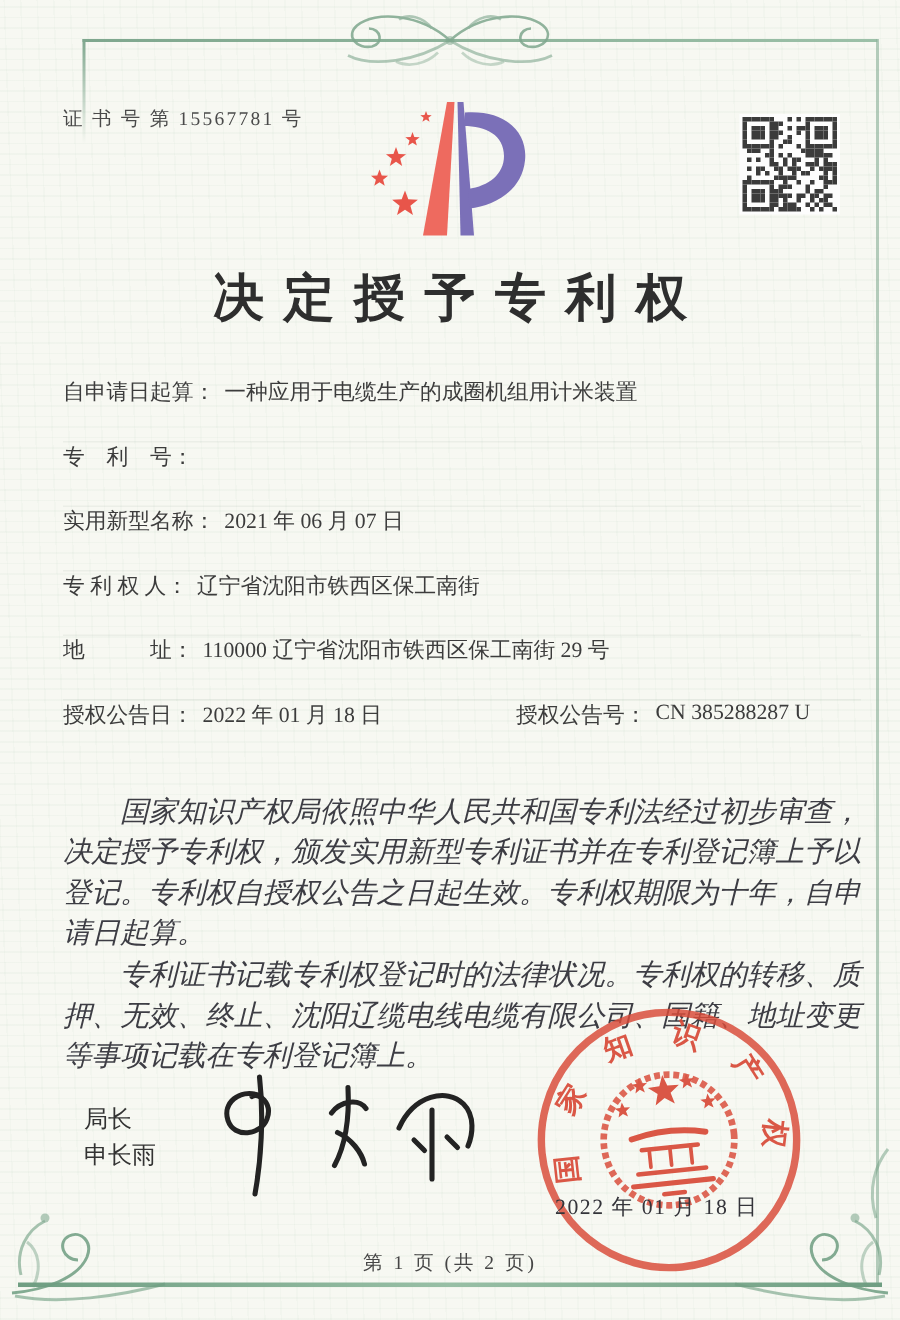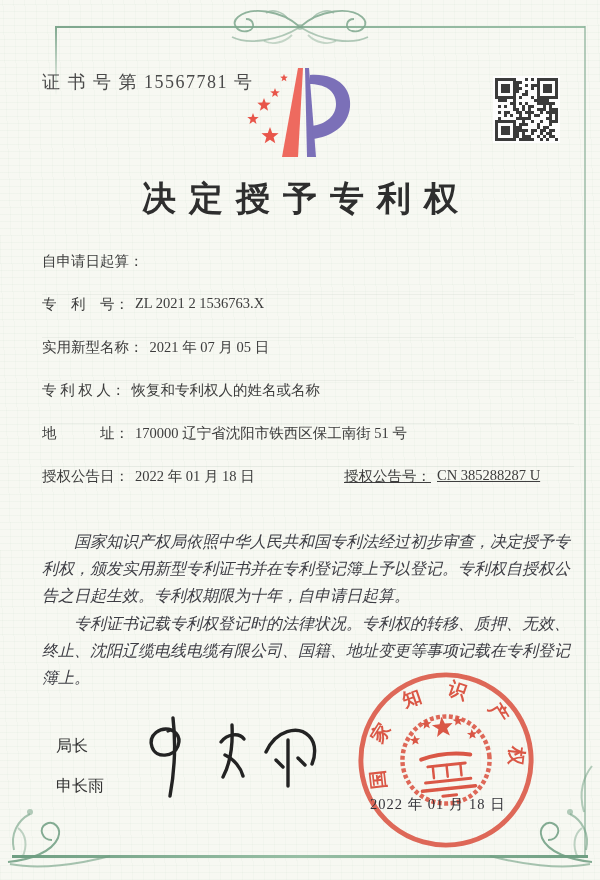--- a/index.html
+++ b/index.html
@@ -14,45 +14,45 @@
   .frame-top{position:absolute;left:55px;right:15px;top:26px;height:2px;
              background:linear-gradient(to right,#7fa78e,#9cc0a8);}
   .frame-left-stub{position:absolute;left:55px;top:26px;width:2px;height:70px;
              background:linear-gradient(to bottom,#7fa78e,rgba(127,167,142,0));}
   .frame-right{position:absolute;left:584px;top:26px;bottom:22px;width:2px;
              background:#8fb29b;opacity:.65;}
   .frame-bottom{position:absolute;left:12px;right:12px;top:855px;height:3px;
              background:linear-gradient(to right,#6f9e82,#98bfa5,#6f9e82);}
   svg.flourish{position:absolute;pointer-events:none;}
   
-  .cert-no{position:absolute;left:42px;top:70px;font-size:18px;letter-spacing:1.5px;color:#4a4a4a;}
+  .cert-no{position:absolute;left:42px;top:70px;font-size:13px;letter-spacing:1.5px;color:#4a4a4a;}
   .logo{position:absolute;left:240px;top:62px;width:124px;height:102px;}
   .qr{position:absolute;left:493px;top:76px;width:67px;height:67px;background:#fdfdfd;}
   .qr-cells{position:relative;width:63px;height:63px;margin:2px;}
   .qr-cells div{position:absolute;width:3px;height:3px;background:#3b3b3b;}
   
   .title{position:absolute;left:0;right:0;top:176px;text-align:center;
          font-size:34px;font-weight:700;letter-spacing:13px;color:#2e2e2e;text-indent:13px;}
   
   .fields{position:absolute;left:42px;right:26px;top:252px;font-size:14.5px;}
   .field-row{display:flex;align-items:flex-start;height:42px;
              border-bottom:1px solid rgba(90,110,95,.07);}
   .field-label{white-space:pre;color:#3c3c3c;}
   .field-value{margin-left:6px;color:#3c3c3c;}
   .grant-row{display:flex;height:30px;border-bottom:none;}
   .grant-left{display:flex;width:302px;}
-  .grant-right{display:flex;text-decoration:underline;}
+  .grant-right{display:flex;}
   
   .body-text{position:absolute;left:42px;right:26px;top:528px;}
-  .body-text p{margin:0 0 1px 0;font-size:16px;line-height:27px;
+  .body-text p{margin:0 0 1px 0;font-size:19px;line-height:27px;
                text-indent:2em;font-style:italic;color:#3d3d44;}
   
   .officials{position:absolute;left:56px;top:736px;font-size:16px;color:#333;
              font-family:"Liberation Sans","DejaVu Sans",sans-serif;}
-  .officials .role{margin-bottom:19px;}
+  .officials .role{margin-bottom:3px;}
   .signature{position:absolute;left:128px;top:712px;}
   .seal{position:absolute;left:352px;top:666px;width:188px;height:188px;
         transform:rotate(-6deg);opacity:.92;}
   .seal-date{position:absolute;left:370px;top:795px;font-size:14.5px;
              letter-spacing:1px;color:#34343a;z-index:5;}
   .footer{position:absolute;left:0;right:0;top:833px;text-align:center;
           font-size:13px;letter-spacing:2px;color:#454545;}
 </style>
 </head>
 <body>
@@ -348,36 +348,36 @@
         <div style="left: 51px; top: 60px;"></div>
         <div style="left: 60px; top: 60px;"></div>
       </div>
   </div>
 
   <div class="title">决定授予专利权</div>
 
   <div class="fields">
     <div class="field-row">
       <span class="field-label">自申请日起算：</span>
+      <span class="field-value">一种应用于电缆生产的成圈机组用计米装置</span>
     </div>
     <div class="field-row">
       <span class="field-label">专　利　号：</span>
-      <span class="field-value">ZL 2021 2 1536763.X</span>
     </div>
     <div class="field-row">
       <span class="field-label">实用新型名称：</span>
-      <span class="field-value">2021 年 07 月 05 日</span>
+      <span class="field-value">2021 年 06 月 07 日</span>
     </div>
     <div class="field-row">
       <span class="field-label">专 利 权 人：</span>
-      <span class="field-value">恢复和专利权人的姓名或名称</span>
+      <span class="field-value">辽宁省沈阳市铁西区保工南街</span>
     </div>
     <div class="field-row">
       <span class="field-label">地　　　址：</span>
-      <span class="field-value">170000 辽宁省沈阳市铁西区保工南街 51 号</span>
+      <span class="field-value">110000 辽宁省沈阳市铁西区保工南街 29 号</span>
     </div>
     <div class="field-row grant-row">
       <span class="grant-left">
         <span class="field-label">授权公告日：</span>
         <span class="field-value">2022 年 01 月 18 日</span>
       </span>
       <span class="grant-right">
         <span class="field-label">授权公告号：</span>
         <span class="field-value">CN 385288287 U</span>
       </span>
@@ -432,14 +432,15 @@
     <defs>
       <path id="sealArc" d="M37,122 A64,64 0 1 1 153,122" fill="none"></path>
     </defs>
     <text font-size="19" font-weight="bold" fill="#d84a38" style="letter-spacing:24px;font-family:'Liberation Serif',serif">
       <textPath href="#sealArc" startOffset="6">国家知识产权局</textPath>
     </text>
   </svg>
 
   <div class="seal-date">2022 年 01 月 18 日</div>
 
+  <div class="footer">第 1 页 (共 2 页)</div>
 
 </div>
 
 </body></html>

